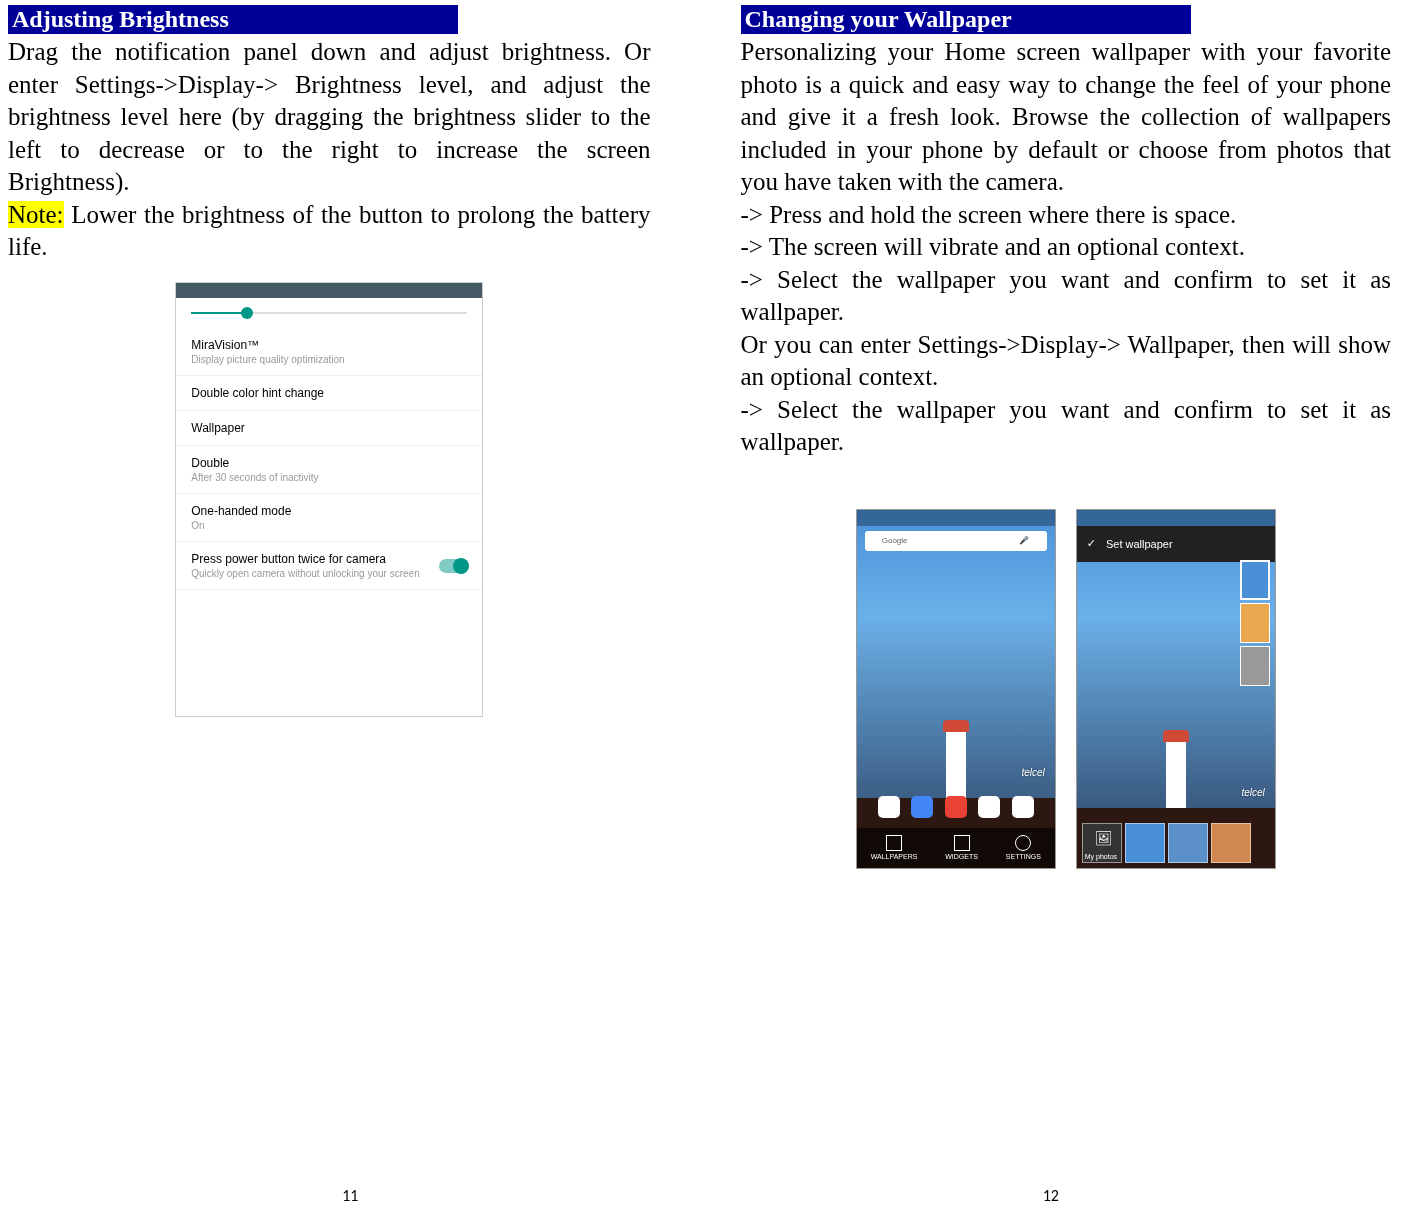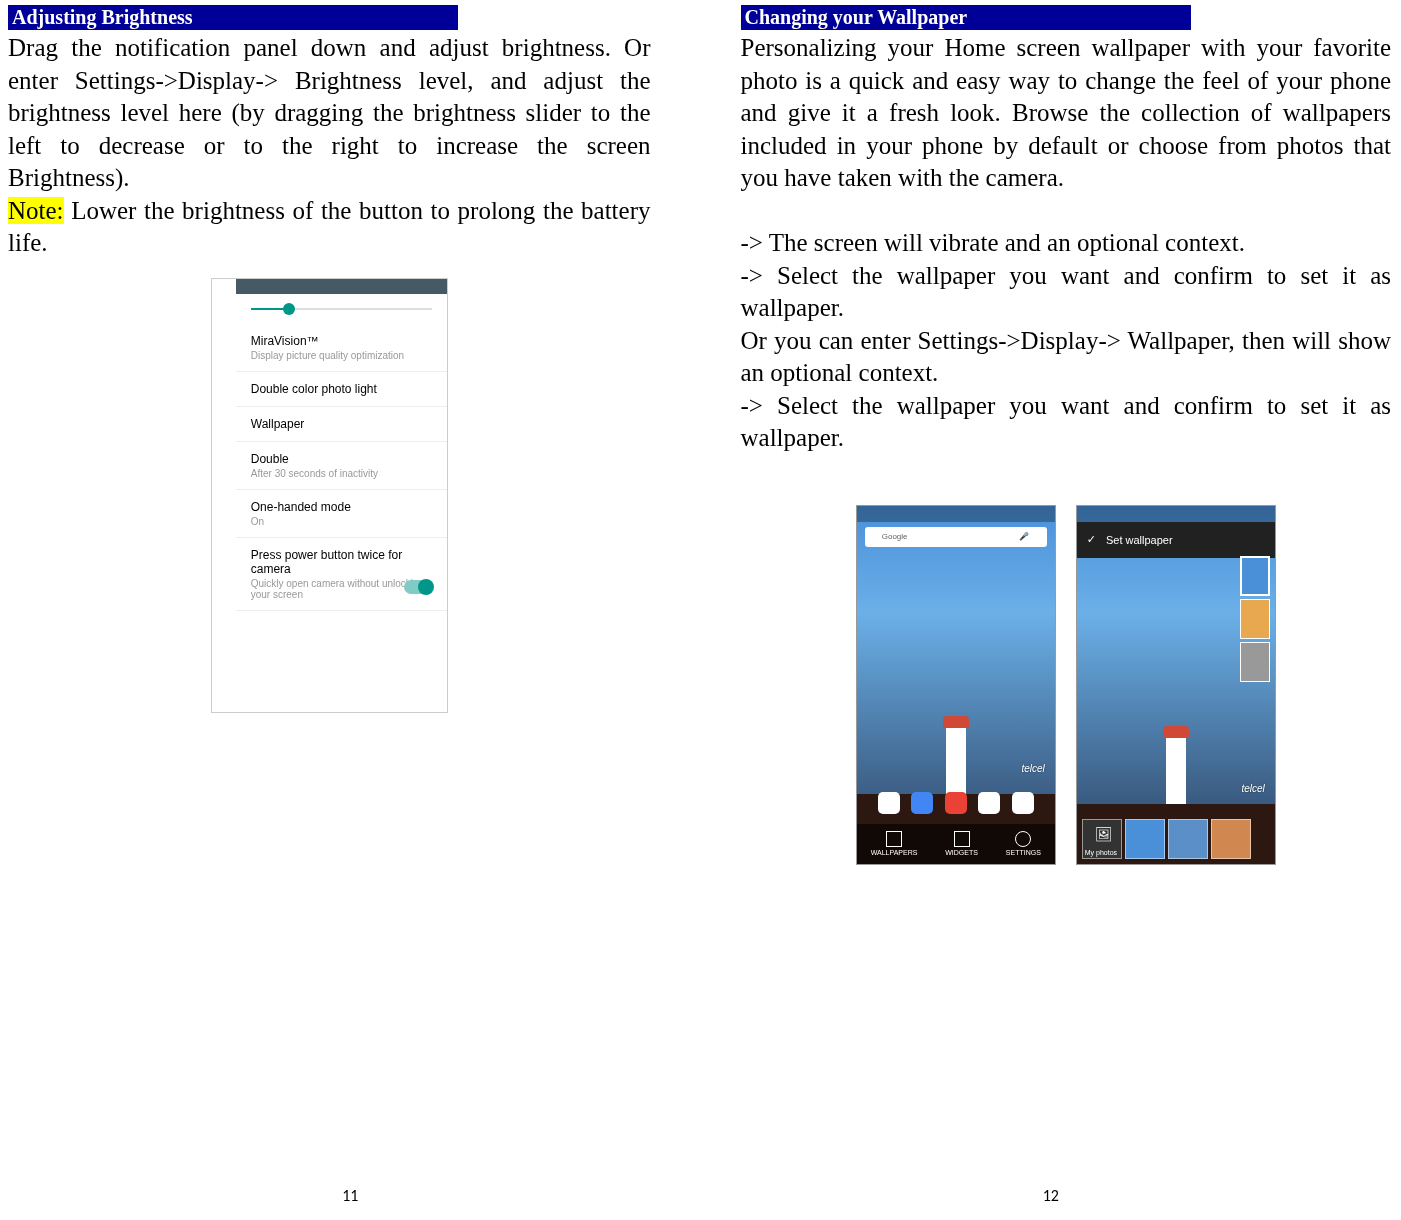--- a/index.html
+++ b/index.html
@@ -22,48 +22,47 @@
       position: relative;
       height: 100%;
     }
     .page-right {
       padding: 0 10px 0 40px;
     }
     .section-header {
       background: #000099;
       color: #fff;
       font-weight: bold;
-      font-size: 20px;
+      font-size: 24px;
       padding: 1px 4px;
       margin-bottom: 2px;
       width: 450px;
     }
     .body-text {
       text-align: justify;
       line-height: 1.3;
       font-size: 25px;
     }
     .note-highlight {
       background: #ffff00;
     }
     .screenshot-container {
       display: flex;
       justify-content: center;
       margin-top: 18px;
       gap: 20px;
     }
     .phone-screenshot {
-      width: 237px;
+      width: 308px;
       height: 435px;
       border: 1px solid #ccc;
       background: #fff;
       font-family: Arial, sans-serif;
       font-size: 11px;
       overflow: hidden;
-      padding-left: 24px;
     }
     .phone-screenshot-small {
       width: 200px;
       height: 360px;
       border: 1px solid #999;
       background: linear-gradient(to bottom, #4a90d9 0%, #6bb0e8 30%, #2a3f5f 100%);
       font-family: Arial, sans-serif;
       font-size: 9px;
       overflow: hidden;
       position: relative;
@@ -298,21 +297,21 @@
         <div class="ps-slider-track">
           <div class="ps-slider-fill"></div>
           <div class="ps-slider-thumb"></div>
         </div>
       </div>
       <div class="ps-item">
         <div class="ps-item-title">MiraVision™</div>
         <div class="ps-item-sub">Display picture quality optimization</div>
       </div>
       <div class="ps-item">
-        <div class="ps-item-title">Double color photo light</div>
+        <div class="ps-item-title">Double color hint change</div>
       </div>
       <div class="ps-item">
         <div class="ps-item-title">Wallpaper</div>
       </div>
       <div class="ps-item">
         <div class="ps-item-title">Double</div>
         <div class="ps-item-sub">After 30 seconds of inactivity</div>
       </div>
       <div class="ps-item">
         <div class="ps-item-title">One-handed mode</div>
@@ -327,21 +326,21 @@
   </div>
 
   <div class="page-number">11</div>
 </div>
 
 <div class="page page-right">
   <div class="section-header">Changing your Wallpaper</div>
   <div class="body-text">
     <span>Personalizing your Home screen wallpaper with your favorite photo is a quick and easy way to change the feel of your phone and give it a fresh look. Browse the collection of wallpapers included in your phone by default or choose from photos that you have taken with the camera.</span>
     <br>
-    <br>
+    <span>-&gt; Press and hold the screen where there is space.</span><br>
     <span>-&gt; The screen will vibrate and an optional context.</span><br>
     <span>-&gt; Select the wallpaper you want and confirm to set it as wallpaper.</span><br>
     <span>Or you can enter Settings-&gt;Display-&gt; Wallpaper, then will show an optional context.</span><br>
     <span>-&gt; Select the wallpaper you want and confirm to set it as wallpaper.</span>
   </div>
 
   <div class="screenshot-container" style="margin-top: 50px;">
 
     <div class="phone-screenshot-small">
       <div class="wp-statusbar"></div>

